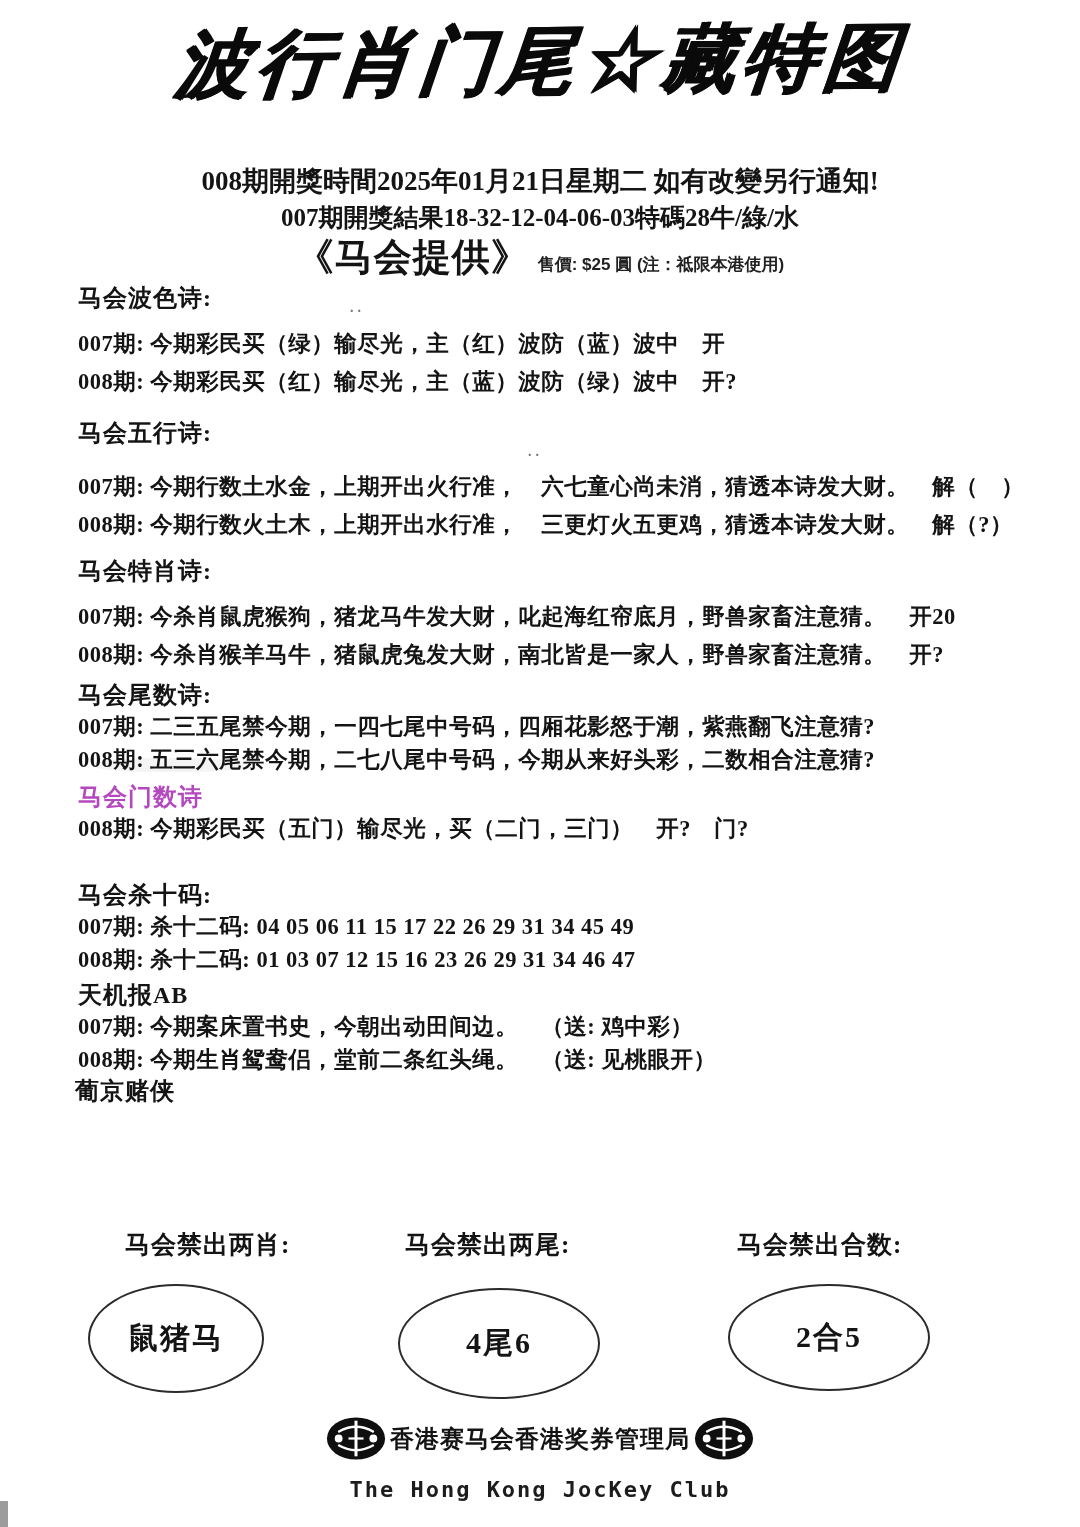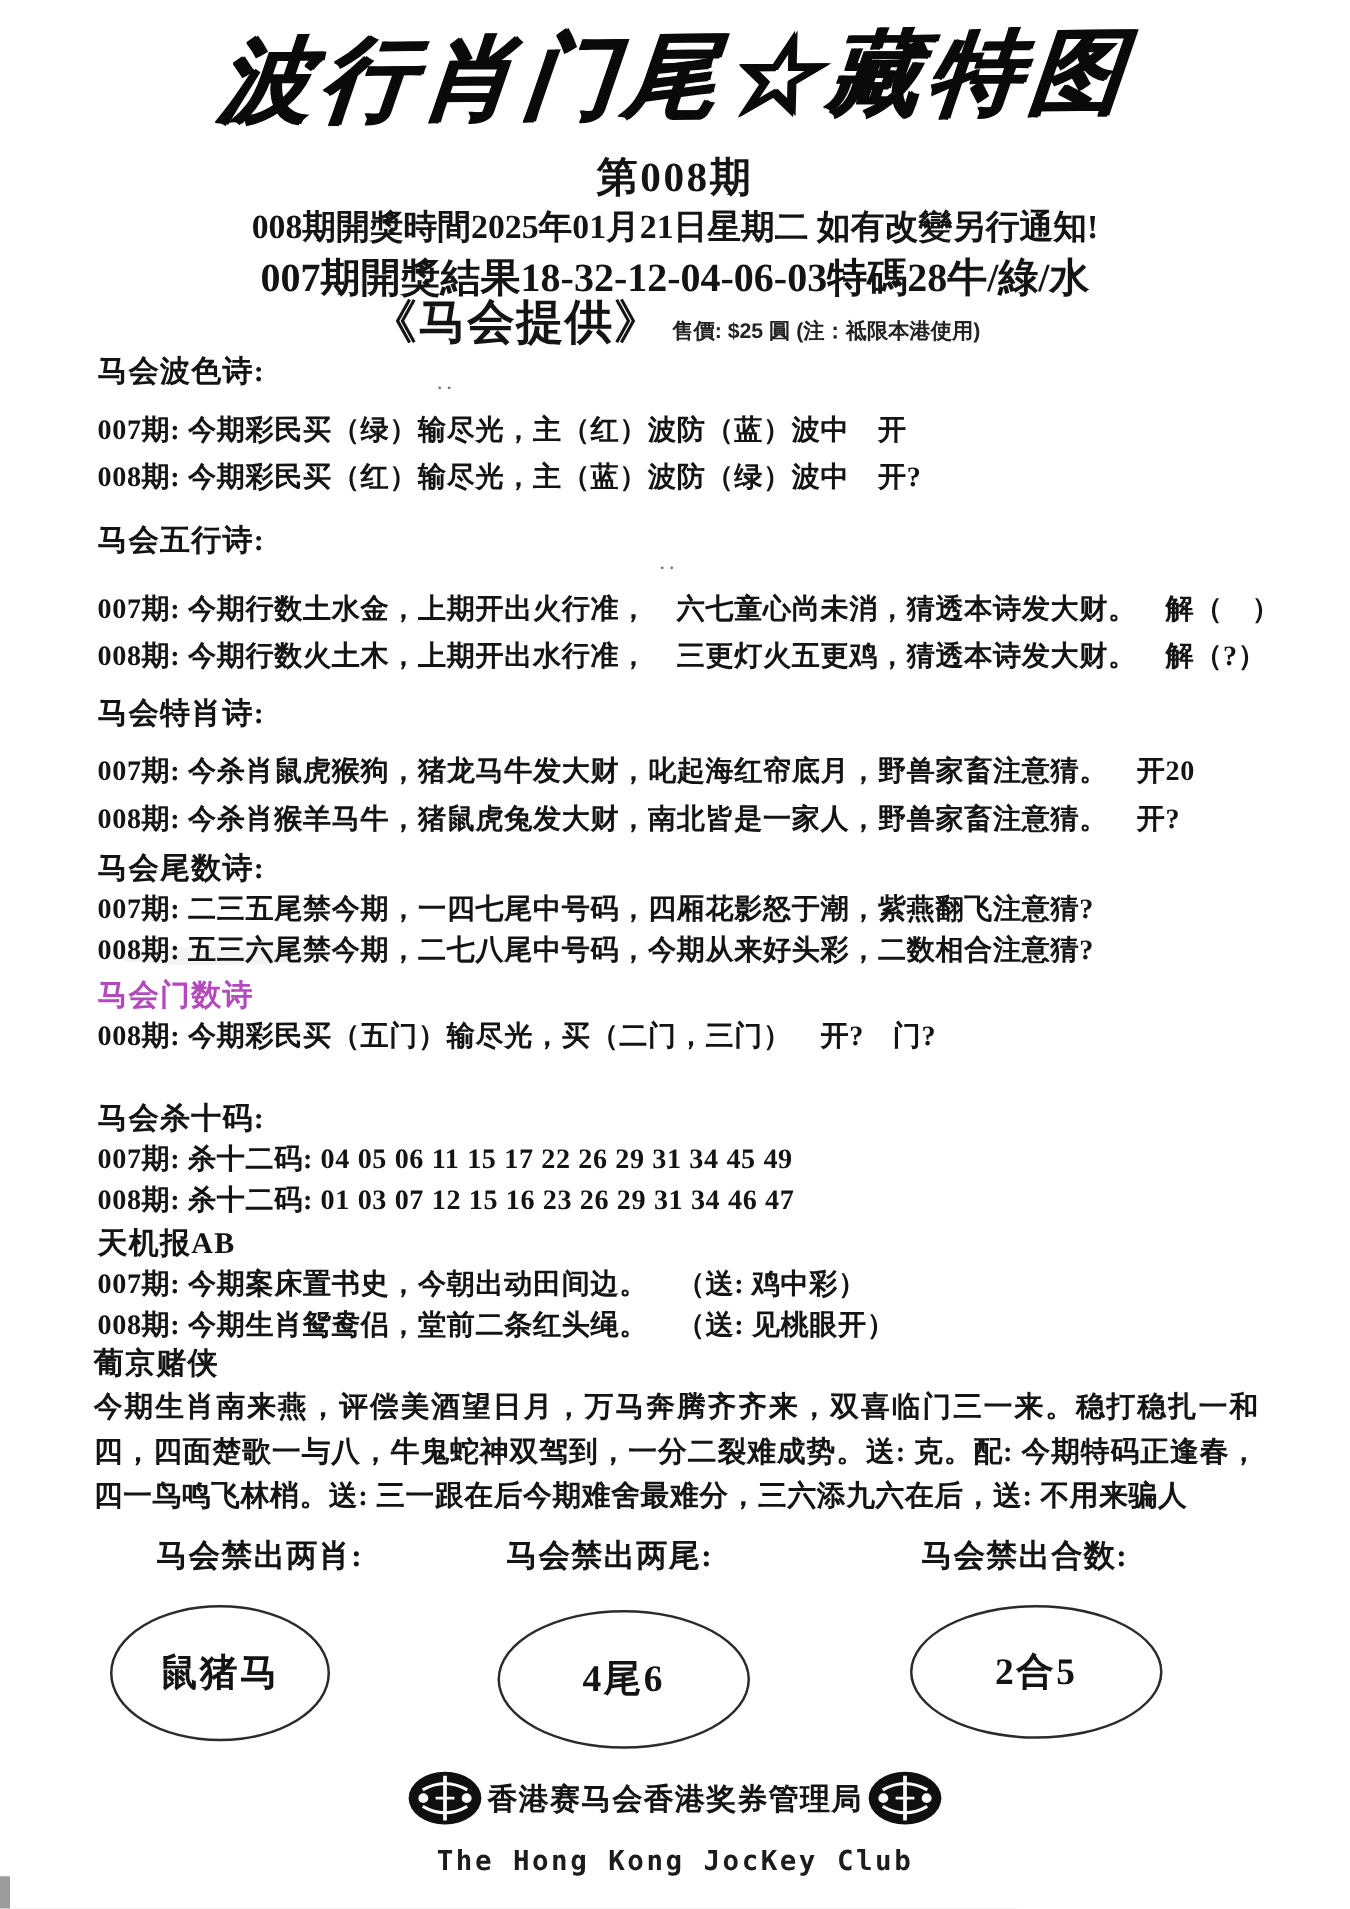--- a/index.html
+++ b/index.html
@@ -18,21 +18,21 @@
     position:absolute;top:12px;left:0;width:100%;
     text-align:center;
     font-size:74px;font-weight:bold;font-style:italic;
     letter-spacing:7px;white-space:nowrap;
     transform:rotate(-0.6deg) skewX(-6deg);
     text-shadow:2px 0 0 #0a0a0a,0 1px 0 #0a0a0a;
     color:#0a0a0a;
   }
   .issue{position:absolute;top:120px;left:0;width:100%;text-align:center;font-size:33px;letter-spacing:2px;}
   .drawtime{position:absolute;top:163px;left:0;width:100%;text-align:center;font-size:27px;}
-  .lastresult{position:absolute;top:201px;left:0;width:100%;text-align:center;font-size:32px;}
+  .lastresult{position:absolute;top:201px;left:0;width:100%;text-align:center;font-size:25px;}
   .provider-row{position:absolute;top:232px;left:0;width:100%;text-align:center;white-space:nowrap;}
   .provider{font-size:38px;letter-spacing:1px;}
   .price{font-size:17px;margin-left:8px;color:#222;font-family:"Liberation Sans","DejaVu Sans",sans-serif;text-align:center;}
   
   .sec{position:absolute;left:78px;width:940px;font-family:Liberation Serif, serif;}
   .sec-heading{font-size:24px;line-height:30px;letter-spacing:1px;}
   .sec-line{font-size:22.5px;line-height:30px;white-space:nowrap;letter-spacing:0.5px;}
   .loose .sec-heading{margin-bottom:16px;}
   .loose .sec-line{margin-bottom:8px;}
   .xloose .sec-heading{margin-bottom:24px;}
@@ -67,21 +67,20 @@
   .dots{position:absolute;color:#777;font-size:14px;letter-spacing:4px;}
   .smudge{position:absolute;background:rgba(60,60,60,0.06);border-radius:40%;}
   .corner-mark{position:absolute;left:0;bottom:0;width:8px;height:26px;background:#4a4a4a;opacity:.55;}
 </style>
 </head>
 <body>
 
 <div class="page">
 
   <div class="title">波行肖门尾☆藏特图</div>
-  <div class="issue">第008期</div>
   <div class="drawtime">008期開獎時間2025年01月21日星期二 如有改變另行通知!</div>
   <div class="lastresult">007期開獎結果18-32-12-04-06-03特碼28牛/綠/水</div>
   <div class="provider-row">
     <span class="provider">《马会提供》</span><span class="price">售價: $25 圓 (注：祗限本港使用)</span>
   </div>
 
   <div class="dots" style="top:300px;left:350px;">..</div>
   <div class="dots" style="top:444px;left:528px;">..</div>
   <div class="smudge" style="top:758px;left:95px;width:150px;height:14px;"></div>
   <div class="corner-mark"></div>
@@ -122,21 +121,20 @@
   </section>
 
   <section class="sec tight" style="top:980px;">
     <div class="sec-heading">天机报AB</div>
     <div class="sec-line">007期: 今期案床置书史，今朝出动田间边。　（送: 鸡中彩）</div>
     <div class="sec-line">008期: 今期生肖鸳鸯侣，堂前二条红头绳。　（送: 见桃眼开）</div>
   </section>
 
   <section class="sec tight" style="top:1076px;left:75px;">
     <div class="sec-heading">葡京赌侠</div>
-    <div class="sec-line para">今期生肖南来燕，评偿美酒望日月，万马奔腾齐齐来，双喜临门三一来。稳打稳扎一和四，四面楚歌一与八，牛鬼蛇神双驾到，一分二裂难成势。送: 克。配: 今期特码正逢春，四一鸟鸣飞林梢。送: 三一跟在后今期难舍最难分，三六添九六在后，送: 不用来骗人</div>
   </section>
 
   <div class="forbid-label" style="top:1228px;left:85px;margin-left:40px;">马会禁出两肖:</div>
   <div class="forbid-label" style="top:1228px;left:405px;font-family:Liberation Serif, serif;">马会禁出两尾:</div>
   <div class="forbid-label" style="top:1228px;left:737px;">马会禁出合数:</div>
 
   <div class="oval" style="top:1284px;left:88px;width:172px;height:105px;">
     <span>鼠猪马</span>
   </div>
   <div class="oval" style="top:1288px;left:398px;width:198px;height:107px;">

